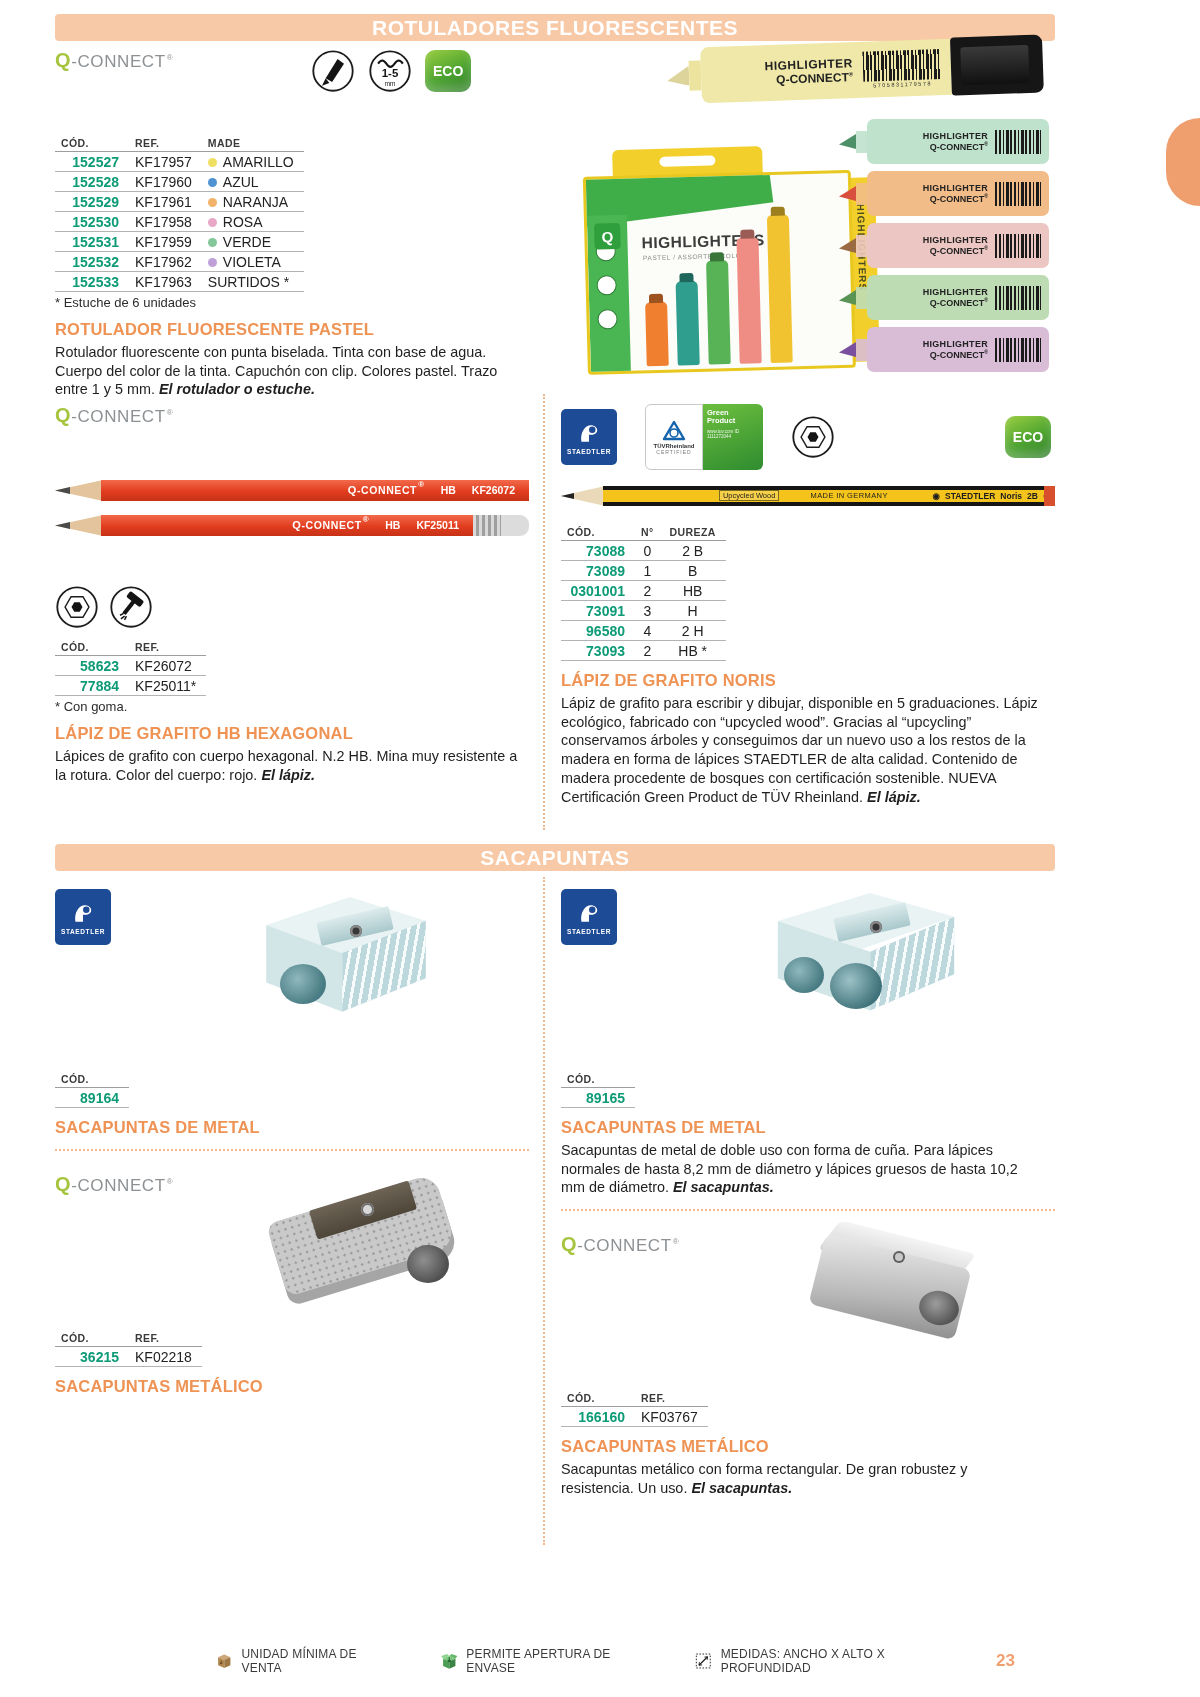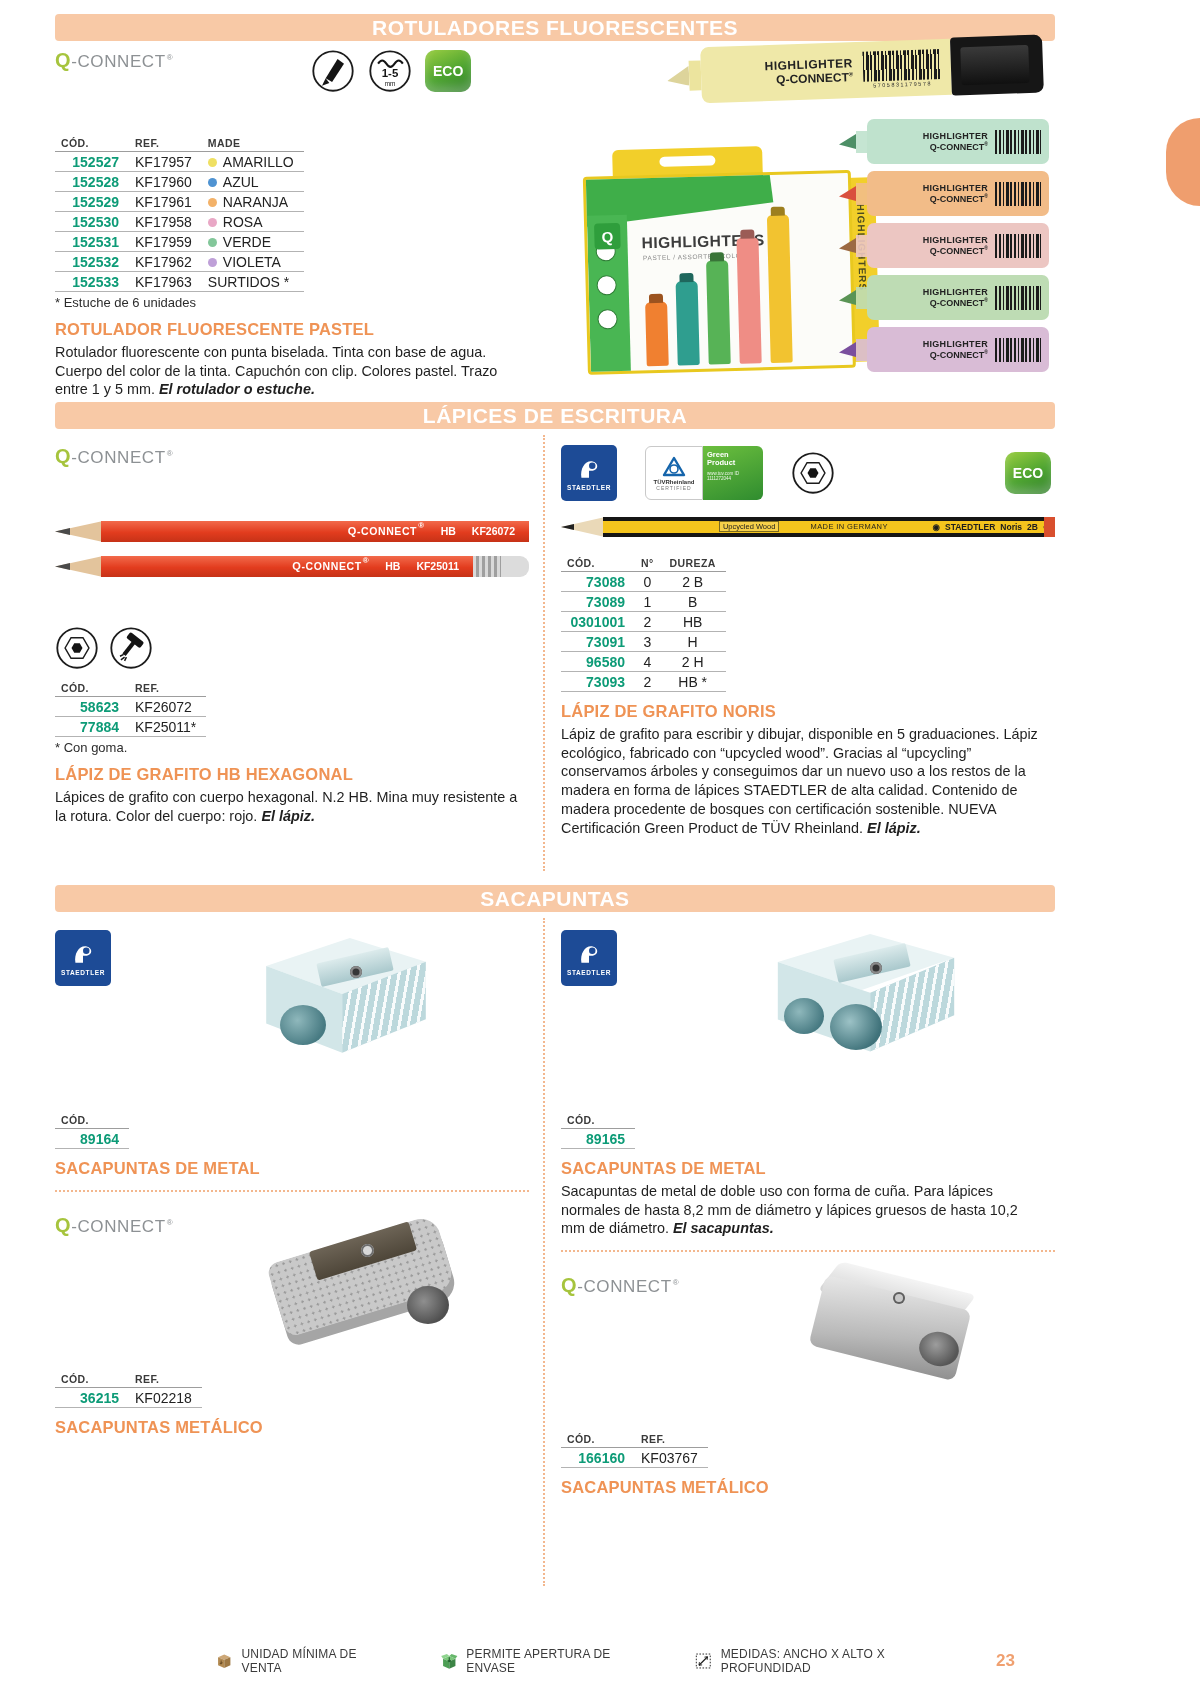--- a/index.html
+++ b/index.html
@@ -27,21 +27,21 @@
     align-items:center;justify-content:center;}
   .staed .sname{color:#fff;font-size:6.5px;letter-spacing:.6px;margin-top:2px;font-weight:700;}
 
   
   .cicon{width:44px;height:44px;}
   .eco{width:46px;height:42px;border-radius:10px;color:#fff;font-weight:700;font-size:14px;
     display:flex;align-items:center;justify-content:center;
     background:linear-gradient(155deg,#8cc63e 10%,#4ca32f 55%,#2e7d28);box-shadow:inset 0 -6px 10px rgba(255,255,255,.25);}
 
   
-  .tuv{display:flex;height:54px;}
+  .tuv{display:flex;height:66px;}
   .tuv-l{width:56px;background:#fff;border:1px solid #c9c9c9;border-radius:6px 0 0 6px;
     display:flex;flex-direction:column;align-items:center;justify-content:center;}
   .tuv-name{font-size:6px;font-weight:700;color:#333;}
   .tuv-cert{font-size:5px;color:#777;letter-spacing:1px;}
   .tuv-r{width:52px;background:linear-gradient(160deg,#6cbf3e,#2f8c2f);border-radius:0 6px 6px 0;
     color:#fff;padding:5px 4px;display:flex;flex-direction:column;gap:3px;}
   .tuv-green{font-size:7.5px;font-weight:700;line-height:1.1;}
   .tuv-web{font-size:4.5px;opacity:.9;line-height:1.2;}
 
   
@@ -385,21 +385,20 @@
       <div class="hl-text">
         <div class="hl-l1">HIGHLIGHTER</div>
         <div class="hl-l2"><span>Q</span><span>-CONNECT</span><sup>®</sup></div>
       </div>
       <div class="barcode"></div>
     </div>
   </div>
         </div>
     </section>
 
-    <div class="banner">LÁPICES DE ESCRITURA</div>
 
     <section class="sec-lap two-col">
       <div class="lcol">
         <div class="lap-logo-row">
           <span class="qc">
               <span class="q">Q</span>
               <span>-CONNECT</span>
               <sup>®</sup>
             </span>
         </div>
@@ -707,20 +706,21 @@
               </tr>
             </thead>
             <tbody>
               <tr>
                 <td class="cod">166160</td>
                 <td>KF03767</td>
               </tr>
             </tbody>
           </table>
         <h3 class="product-title">SACAPUNTAS METÁLICO</h3>
+        <p class="desc"><span>Sacapuntas metálico con forma rectangular. De gran robustez y resistencia. Un uso.</span> <span class="bi">El sacapuntas.</span></p>
       </div>
     </section>
   </div>
 
   <div class="footer">
     <div class="legend">
       <svg width="24" height="24" viewBox="0 0 24 24">
           <polygon points="4,7 12,3.5 20,7 12,10.5" fill="#cda777"></polygon>
           <polygon points="4,7 12,10.5 12,21 4,17.5" fill="#b28a52"></polygon>
           <polygon points="20,7 12,10.5 12,21 20,17.5" fill="#9e7843"></polygon>

